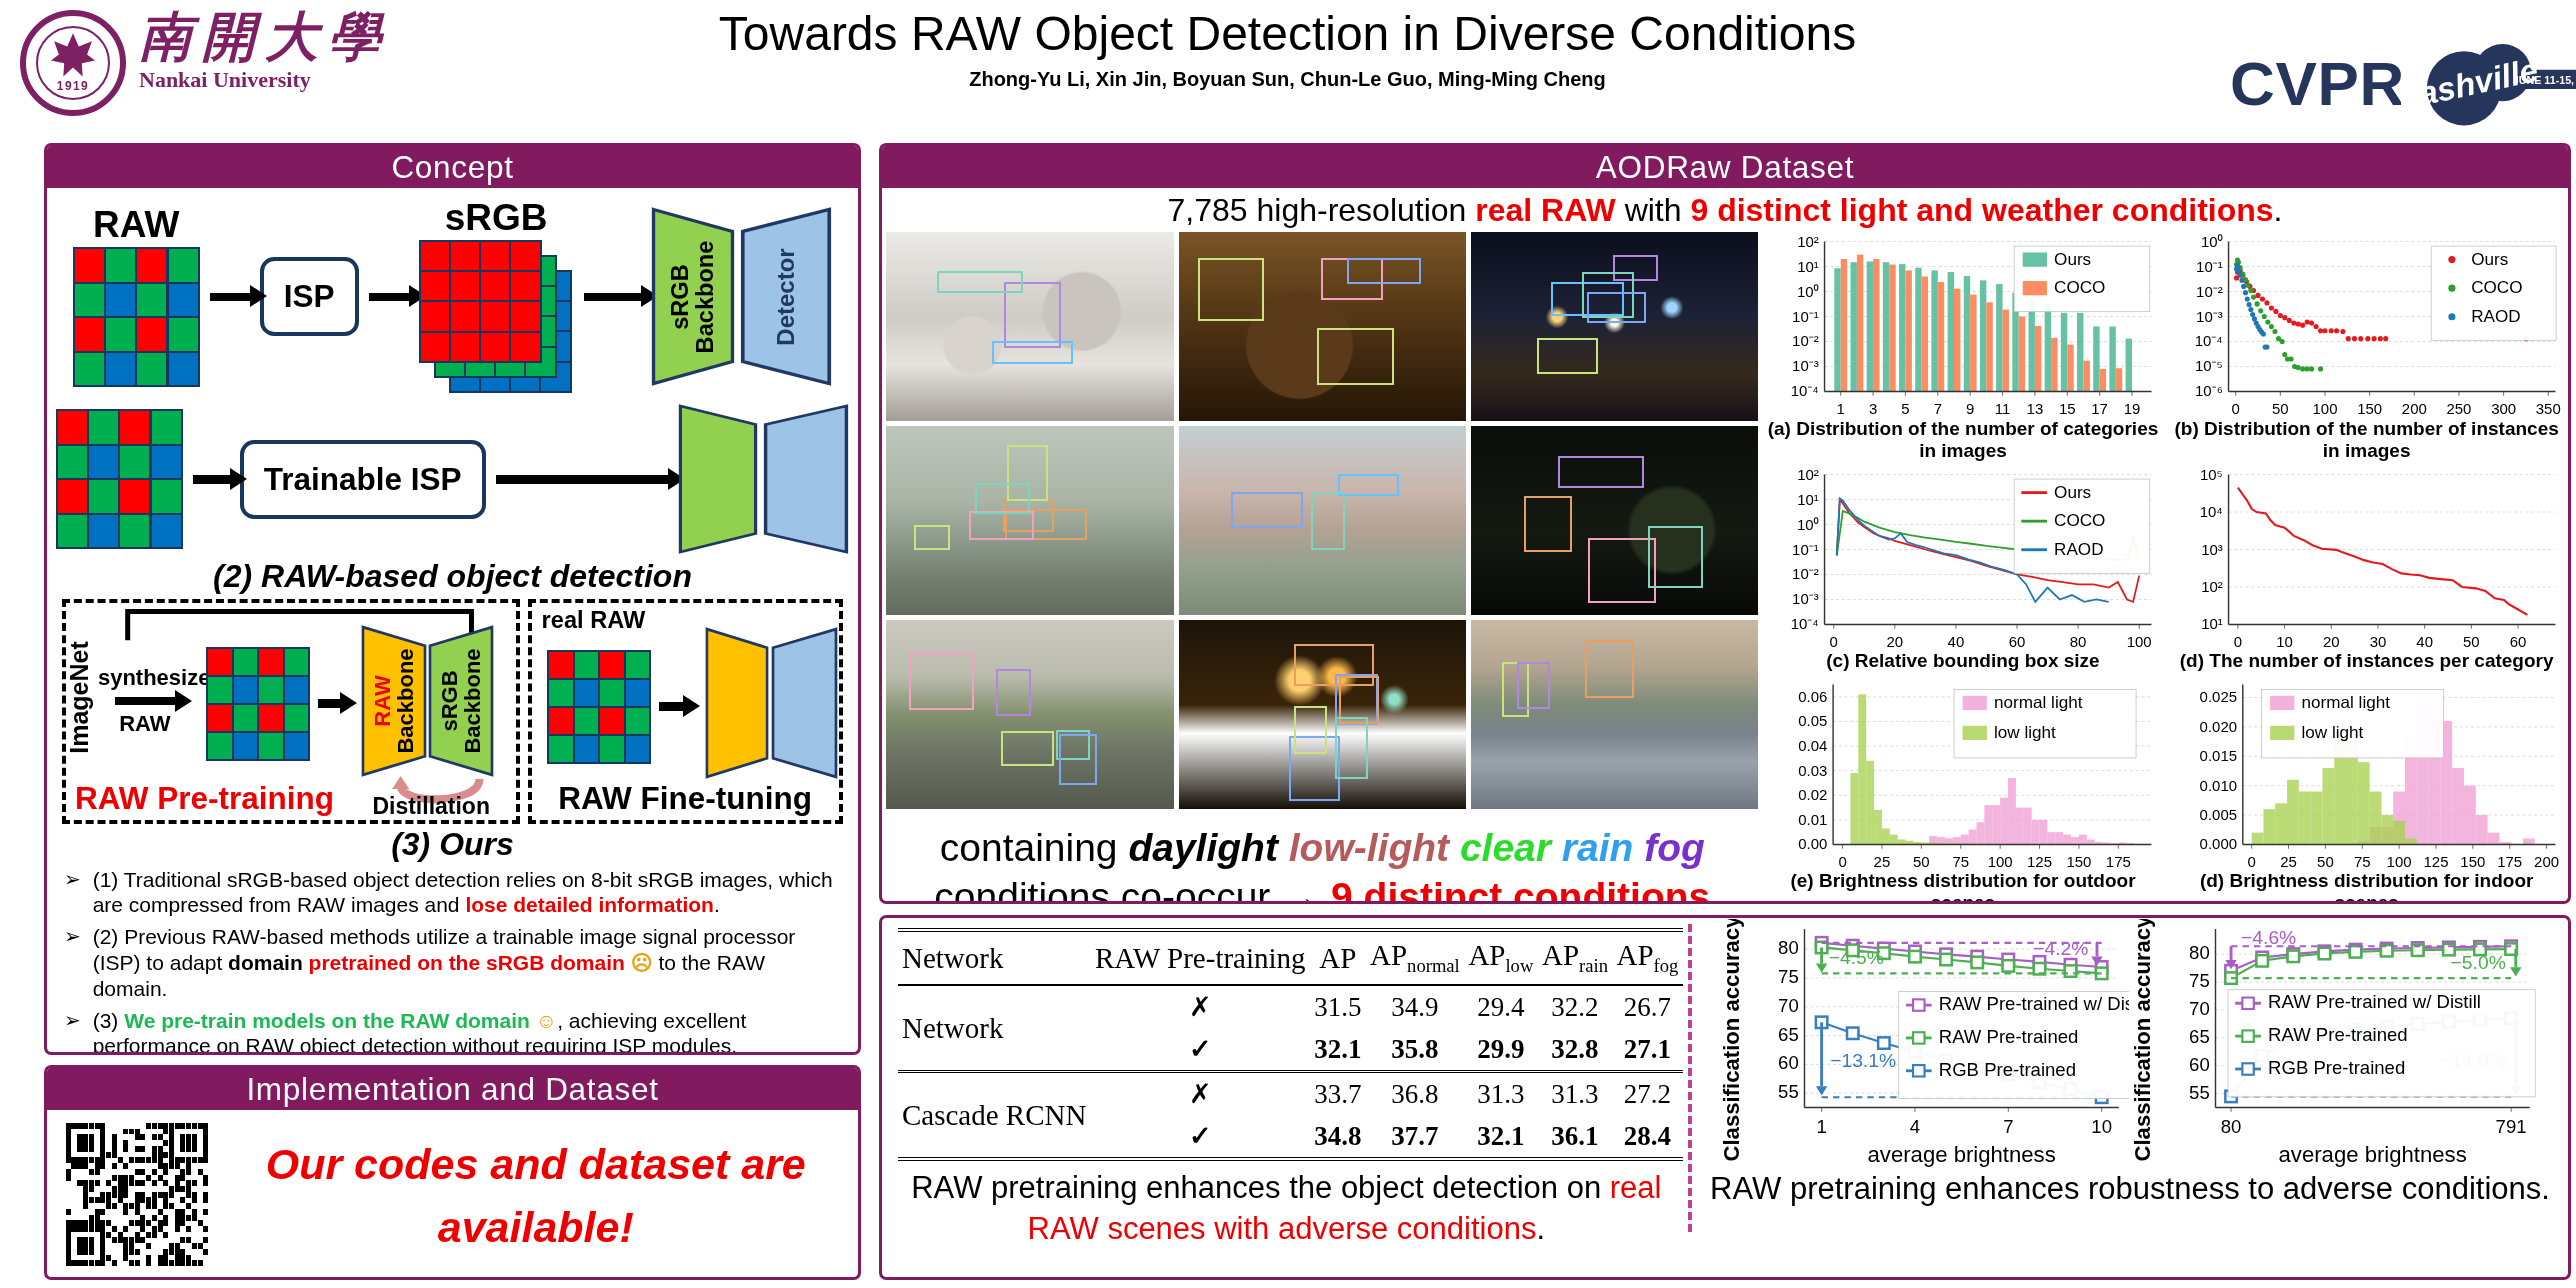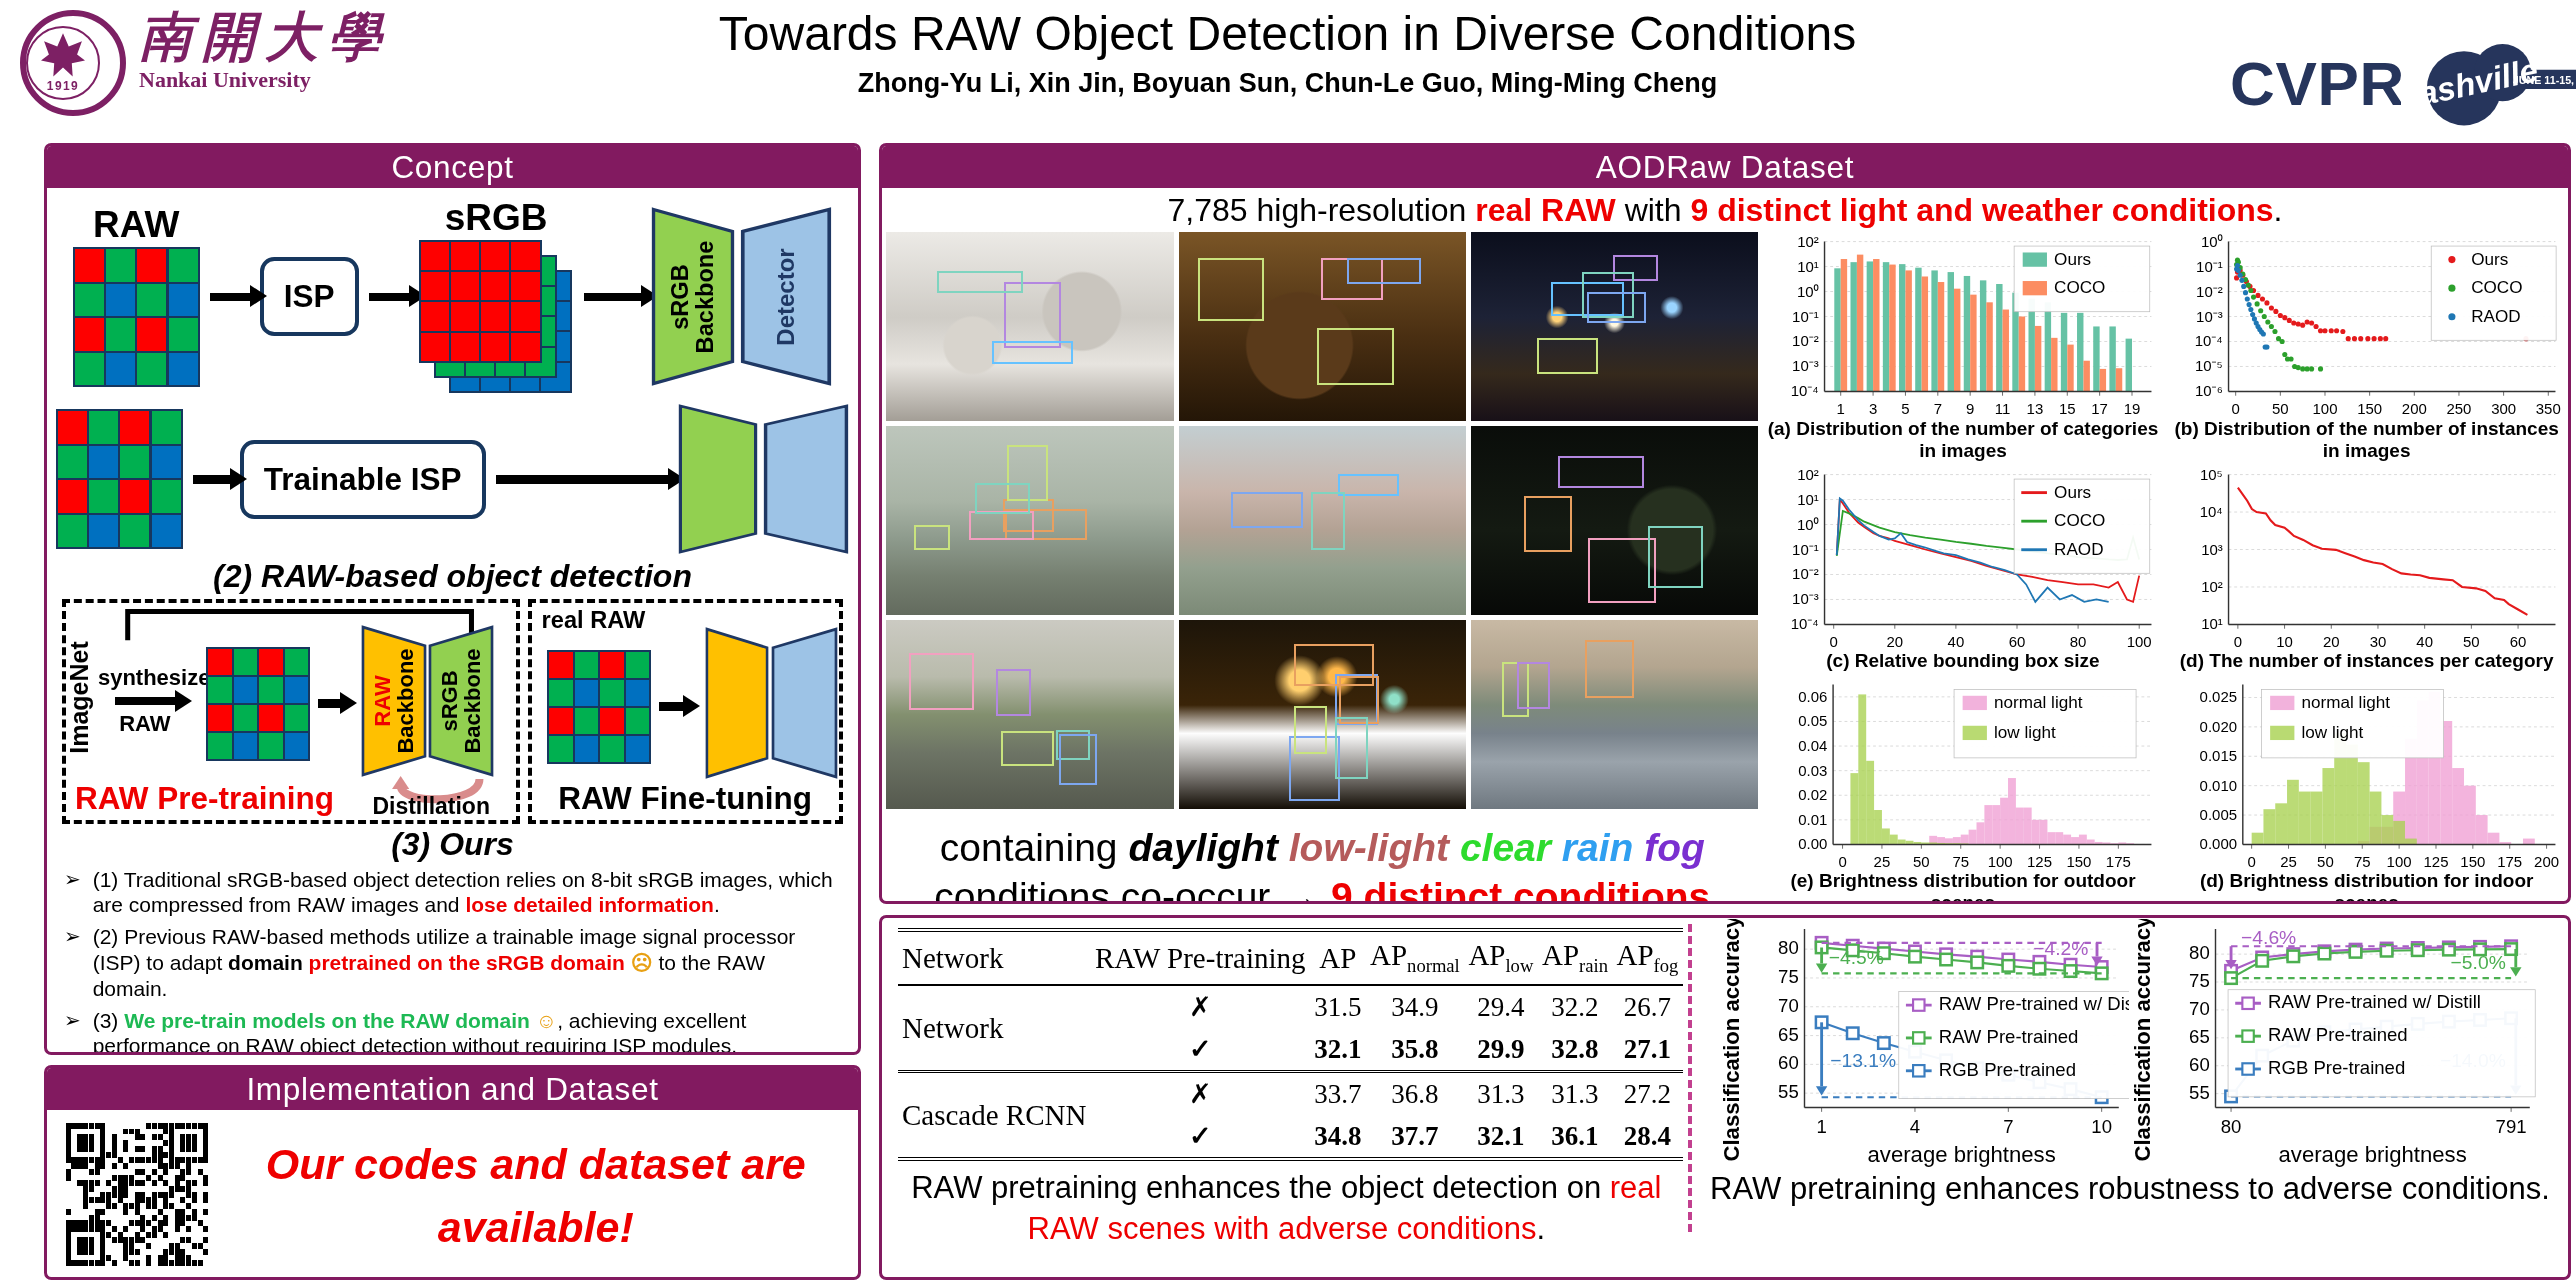--- a/index.html
+++ b/index.html
@@ -5,29 +5,29 @@
   :root{
     --purple:#821a60; --navy:#1f3864; --red:#ee0000;
   }
   *{margin:0;padding:0;box-sizing:border-box;}
   body{background:#ffffff;font-family:"Liberation Sans", sans-serif;}
   .poster{position:relative;width:2576px;height:1288px;background:#ffffff;overflow:hidden;}
 
   
   .hdr{position:absolute;left:0;top:0;width:2576px;height:140px;}
   .nankai{position:absolute;left:20px;top:10px;display:flex;align-items:flex-start;gap:13px;}
-  .seal{width:106px;height:106px;border:6.4px solid #7d2064;border-radius:50%;position:relative;display:flex;align-items:center;}
+  .seal{width:106px;height:106px;border:6.4px solid #7d2064;border-radius:50%;position:relative;display:flex;align-items:center;justify-content:center;}
   .seal .inner{width:74px;height:74px;border:2.9px solid #7d2064;border-radius:50%;display:flex;flex-direction:column;align-items:center;justify-content:center;gap:1.4px;}
   .seal .star{width:44px;height:44px;background:#7d2064;clip-path:polygon(50% 0,63% 30%,93% 18%,82% 48%,100% 62%,70% 68%,72% 98%,50% 78%,28% 98%,30% 68%,0 62%,18% 48%,7% 18%,37% 30%);}
   .seal .yr{font-size:12px;color:#7d2064;font-weight:bold;letter-spacing:1.4px;}
   .nk-cn{font-size:53px;color:#7d2064;font-weight:bold;font-style:italic;letter-spacing:10px;line-height:1.0;}
   .nk-en{font-family:"Liberation Serif",serif;font-size:22px;color:#7d2064;font-weight:bold;margin-top:4.3px;}
   .titles{position:absolute;left:615px;top:5.7px;width:1345px;text-align:center;}
   .titles h1{font-size:48px;font-weight:400;color:#000;letter-spacing:0px;}
-  .authors{font-size:27px;font-weight:bold;color:#000;margin-top:7.2px;}
+  .authors{font-size:20px;font-weight:bold;color:#000;margin-top:7.2px;}
   .cvpr{position:absolute;left:2230px;top:34px;display:flex;align-items:center;}
   .cvpr-word{font-size:62px;font-weight:bold;color:#26355c;letter-spacing:0.7px;line-height:1;}
   .guitar{width:236px;height:100px;margin-left:-4.3px;}
 
   
   .panel{position:absolute;border:3.6px solid var(--purple);background:#fff;border-radius:7.2px;overflow:hidden;}
   .panel-h{height:42px;background:var(--purple);color:#fff;display:flex;align-items:center;justify-content:center;font-size:31.5px;letter-spacing:0.7px;}
   #concept{left:44px;top:143px;width:817px;height:912px;}
   #implementation{left:44px;top:1065px;width:817px;height:215px;}
   #aodraw{left:879px;top:143px;width:1692px;height:761px;}

